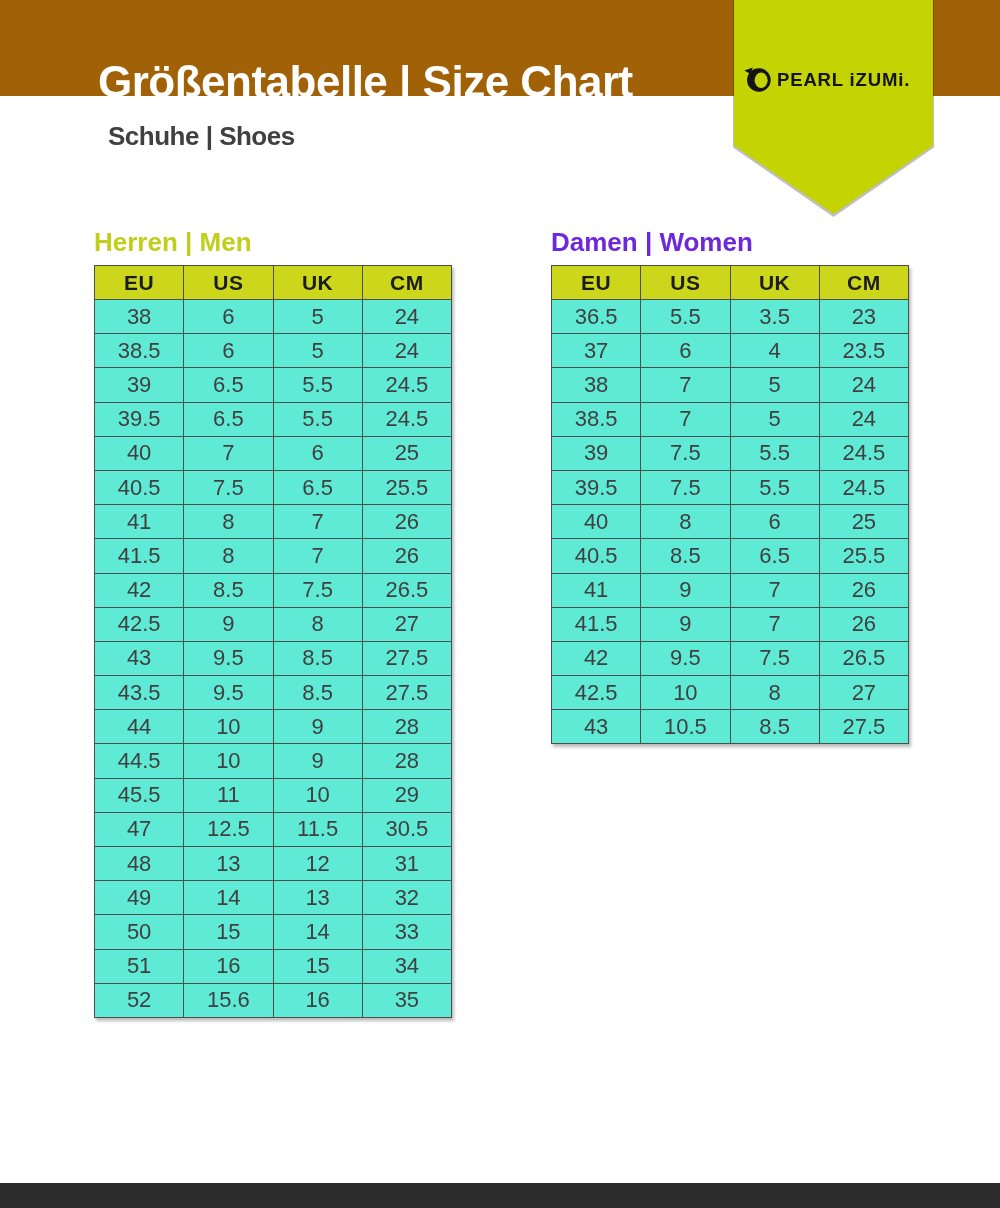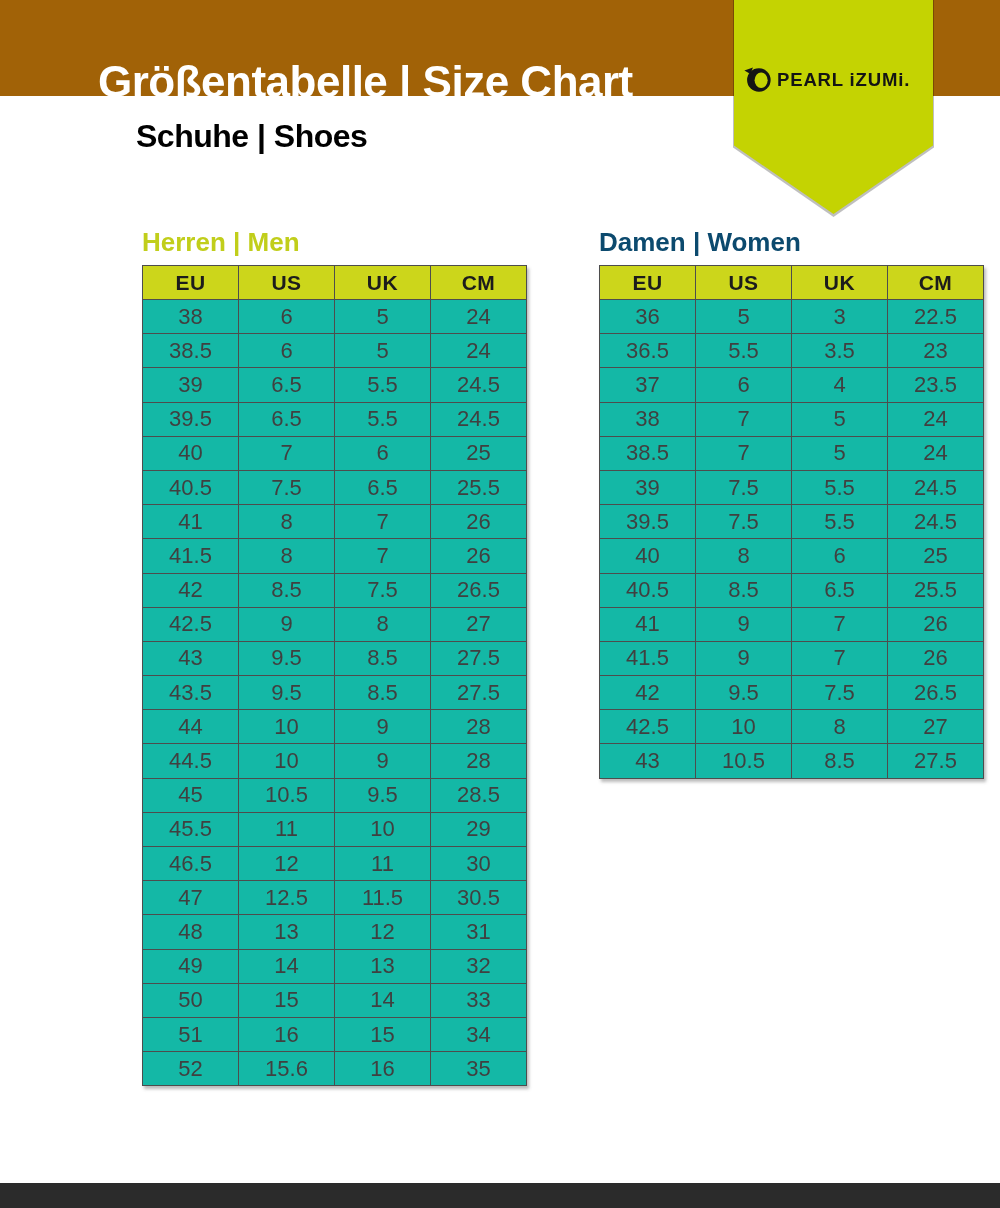--- a/index.html
+++ b/index.html
@@ -24,26 +24,26 @@
     left: 98px; top: 60px;
     font-size: 44px;
     line-height: 44px;
     font-weight: bold;
     letter-spacing: -0.5px;
     color: #ffffff;
     white-space: nowrap;
   }
   .page-subtitle {
     position: absolute;
-    left: 136px; top: 114px;
-    font-size: 32px;
+    left: 108px; top: 114px;
+    font-size: 26px;
     line-height: 44px;
     font-weight: bold;
     letter-spacing: -0.5px;
-    color: #000000;
+    color: #404040;
     white-space: nowrap;
   }
 
   
   .ribbon {
     position: absolute;
     left: 734px; top: 0;
     width: 199px; height: 214px;
     clip-path: polygon(0 0, 100% 0, 100% 68%, 50% 100%, 0 68%);
     z-index: 3;
@@ -69,38 +69,38 @@
     font-size: 18px;
     font-weight: bold;
     letter-spacing: 0.8px;
     color: #141414;
     white-space: nowrap;
     transform: scaleX(1.03);
     transform-origin: left center;
   }
 
   
-  .table-section { position: absolute; top: 229px; width: 385px; margin-left: 48px; }
+  .table-section { position: absolute; top: 229px; width: 358px; }
   .section-men   { left: 94px; }
   .section-women { left: 551px; }
 
   .table-title {
     font-size: 26px;
     line-height: 26px;
     font-weight: bold;
     letter-spacing: 0px;
     margin: 0 0 10px 0;
     white-space: nowrap;
   }
 
   table.size-table {
     width: 100%;
     border-collapse: collapse;
     table-layout: fixed;
-    background: #14b8a6;
+    background: #5eead4;
     box-shadow: 2px 3px 3px rgba(60,60,60,0.35);
   }
   table.size-table th {
     height: 34px;
     border: 1.4px solid #4d4d4d;
     font-size: 21px;
     font-weight: bold;
     letter-spacing: 0.5px;
     color: #1c1c1c;
     text-align: center;
@@ -239,38 +239,26 @@
               <td>9</td>
               <td>28</td>
             </tr>
             <tr>
               <td>44.5</td>
               <td>10</td>
               <td>9</td>
               <td>28</td>
             </tr>
             <tr>
-              <td>45</td>
-              <td>10.5</td>
-              <td>9.5</td>
-              <td>28.5</td>
-            </tr>
-            <tr>
               <td>45.5</td>
               <td>11</td>
               <td>10</td>
               <td>29</td>
             </tr>
             <tr>
-              <td>46.5</td>
-              <td>12</td>
-              <td>11</td>
-              <td>30</td>
-            </tr>
-            <tr>
               <td>47</td>
               <td>12.5</td>
               <td>11.5</td>
               <td>30.5</td>
             </tr>
             <tr>
               <td>48</td>
               <td>13</td>
               <td>12</td>
               <td>31</td>
@@ -297,38 +285,32 @@
               <td>52</td>
               <td>15.6</td>
               <td>16</td>
               <td>35</td>
             </tr>
           </tbody>
         </table>
     </section>
 
     <section class="table-section section-women">
-      <h3 class="table-title" style="color: #0c4a6e;">Damen | Women</h3>
+      <h3 class="table-title" style="color: #6d28d9;">Damen | Women</h3>
       <table class="size-table">
           <thead>
             <tr>
               <th style="background: rgb(204, 214, 27);">EU</th>
               <th style="background: rgb(204, 214, 27);">US</th>
               <th style="background: rgb(204, 214, 27);">UK</th>
               <th style="background: rgb(204, 214, 27);">CM</th>
             </tr>
           </thead>
           <tbody>
             <tr>
-              <td>36</td>
-              <td>5</td>
-              <td>3</td>
-              <td>22.5</td>
-            </tr>
-            <tr>
               <td>36.5</td>
               <td>5.5</td>
               <td>3.5</td>
               <td>23</td>
             </tr>
             <tr>
               <td>37</td>
               <td>6</td>
               <td>4</td>
               <td>23.5</td>

